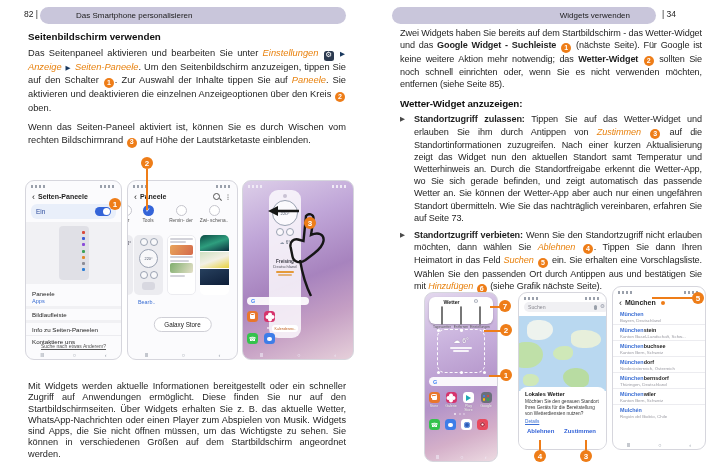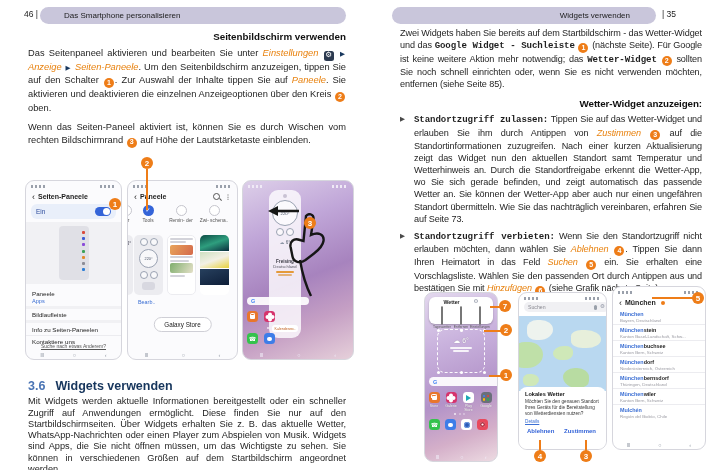--- a/index.html
+++ b/index.html
@@ -6,27 +6,27 @@
   #spread{position:relative;width:720px;height:470px;background:#ffffff;overflow:hidden;
           font-family:"Liberation Sans",sans-serif;color:#1f1f1f;}
   
   .pgnum{position:absolute;top:9px;font-size:8.5px;color:#222;}
   .hdrbar{position:absolute;top:7px;height:17px;background:var(--header_bar);border-radius:8.5px;
           display:flex;align-items:center;font-size:8px;color:#1b1b1b;}
   
   .col{position:absolute;text-align:justify;}
   .col-l{left:28px;top:31px;width:318px;font-size:9.3px;line-height:12.8px;}
   .col-r{left:400px;top:27px;width:302px;font-size:9.1px;line-height:12.1px;letter-spacing:-0.1px;}
-  .h-bold{font-size:9.8px;font-weight:700;color:#111;margin:0 0 3px 0;text-align:right;}
+  .h-bold{font-size:9.8px;font-weight:700;color:#111;margin:0 0 3px 0;text-align:left;}
   .para{margin:0 0 6px 0;}
   .sec-head{font-weight:700;font-size:12.5px;text-align:left;margin:0 0 4px 0;}
   .sec-no{color:var(--section_number_blue);margin-right:10px;}
   .sec-ti{color:var(--section_blue);}
   .lnk{color:var(--link);font-style:italic;}
-  .bld{font-weight:700;font-family:Liberation Mono, monospace;}
+  .bld{font-weight:700;}
   .sep{color:var(--section_blue);font-size:6.5px;padding:0 1px;}
   .callout-n{display:inline-flex;width:10px;height:10px;border-radius:50%;background:var(--accent);
              color:#fff;font-size:7px;font-weight:700;align-items:center;justify-content:center;
              vertical-align:-1.5px;margin:0 1px;}
   .inline-gear{display:inline-flex;width:10px;height:10px;border-radius:2.5px;background:#2c3a50;color:#fff;
                font-size:7.5px;align-items:center;justify-content:center;vertical-align:-1.5px;margin:0 1px;
                font-family:"DejaVu Sans",sans-serif;}
   .bullet{display:flex;gap:7px;margin:0 0 5px 0;}
   .bullet .tri{color:#4a4a4a;font-size:6.5px;line-height:12px;flex:0 0 7px;}
   .bullet .btxt{flex:1;}
@@ -118,39 +118,36 @@
   .popup{position:absolute;background:#fff;border-radius:6px;box-shadow:0 1px 2px rgba(0,0,0,.25);}
   .dashedw{position:absolute;border:1px dashed rgba(255,255,255,.95);border-radius:8px;}
   .hdot{position:absolute;width:3px;height:3px;border-radius:50%;background:#fff;}
   .wbar{background:rgba(255,255,255,.85);height:2px;border-radius:1px;margin:1.5px auto 0;}
 </style>
 </head>
 <body>
 
 <div id="spread">
 
-  <span class="pgnum" style="left:24px;">46 |</span>
+  <span class="pgnum" style="left:24px;">82 |</span>
   <div class="hdrbar" style="left:40px;width:306px;">
-    <span style="padding-left:24px;text-align:center;">Das Smartphone personalisieren</span>
+    <span style="padding-left:36px;text-align:center;">Das Smartphone personalisieren</span>
   </div>
   <div class="hdrbar" style="left:392px;width:264px;justify-content:flex-end;">
     <span style="padding-right:26px;">Widgets verwenden</span>
   </div>
-  <span class="pgnum" style="left:662px;">| 35</span>
+  <span class="pgnum" style="left:662px;">| 34</span>
 
   <div class="col col-l">
     <div class="h-bold">Seitenbildschirm verwenden</div>
     <p class="para"><span>Das Seitenpaneel aktivieren und bearbeiten Sie unter </span><span class="lnk">Einstellungen</span><span> </span><span class="inline-gear">⚙</span><span> </span><span class="sep">▶</span><span> </span><span class="lnk">Anzeige</span><span> </span><span class="sep">▶</span><span> </span><span class="lnk">Seiten-Paneele</span><span>. Um den Seitenbildschirm anzuzeigen, tippen Sie auf den Schalter </span><span class="callout-n">1</span><span>. Zur Auswahl der Inhalte tippen Sie auf </span><span class="lnk">Paneele</span><span>. Sie aktivieren und deaktivieren die einzelnen Anzeigeoptionen über den Kreis </span><span class="callout-n">2</span><span> oben.</span></p>
     <p class="para"><span>Wenn das Seiten-Paneel aktiviert ist, können Sie es durch Wischen vom rechten Bildschirmrand </span><span class="callout-n">3</span><span> auf Höhe der Lautstärketaste einblenden.</span></p>
   </div>
 
   <div class="sec-l">
-    <div class="sec-head">
-      <span class="sec-no">3.6</span><span class="sec-ti">Widgets verwenden</span>
-    </div>
     <p class="para"><span>Mit Widgets werden aktuelle Informationen bereitgestellt oder ein schneller Zugriff auf Anwendungen ermöglicht. Diese finden Sie nur auf den Startbildschirmseiten. Über Widgets erhalten Sie z. B. das aktuelle Wetter, WhatsApp-Nachrichten oder einen Player zum Abspielen von Musik. Widgets sind Apps, die Sie nicht öffnen müssen, um das Wichtigste zu sehen. Sie können in verschiedenen Größen auf dem Startbildschirm angeordnet werden.</span></p>
   </div>
 
   <div class="col col-r">
     <p class="para"><span>Zwei Widgets haben Sie bereits auf dem Startbildschirm - das Wetter-Widget und das </span><span class="bld">Google Widget - Suchleiste</span><span> </span><span class="callout-n">1</span><span> (nächste Seite). Für Google ist keine weitere Aktion mehr notwendig; das </span><span class="bld">Wetter-Widget</span><span> </span><span class="callout-n">2</span><span> sollten Sie noch schnell einrichten oder, wenn Sie es nicht verwenden möchten, entfernen (siehe Seite 85).</span></p>
     <div class="h-bold" style="margin-top:8px;">Wetter-Widget anzuzeigen:</div>
     <div class="bullet">
       <span class="tri">▶</span>
       <div class="btxt"><span class="bld">Standortzugriff zulassen:</span><span> Tippen Sie auf das Wetter-Widget und erlauben Sie ihm durch Antippen von </span><span class="lnk">Zustimmen</span><span> </span><span class="callout-n">3</span><span> auf die Standortinformationen zuzugreifen. Nach einer kurzen Aktualisierung zeigt das Widget nun den aktuellen Standort samt Temperatur und Wetterhinweis an. Durch die Standortfreigabe erkennt die Wetter-App, wo Sie sich gerade befinden, und zeigt automatisch das passende Wetter an. Sie können der Wetter-App aber auch nur einen ungefähren Standort übermitteln. Wie Sie das nachträglich vereinbaren, erfahren Sie auf Seite 73.</span></div>
     </div>

